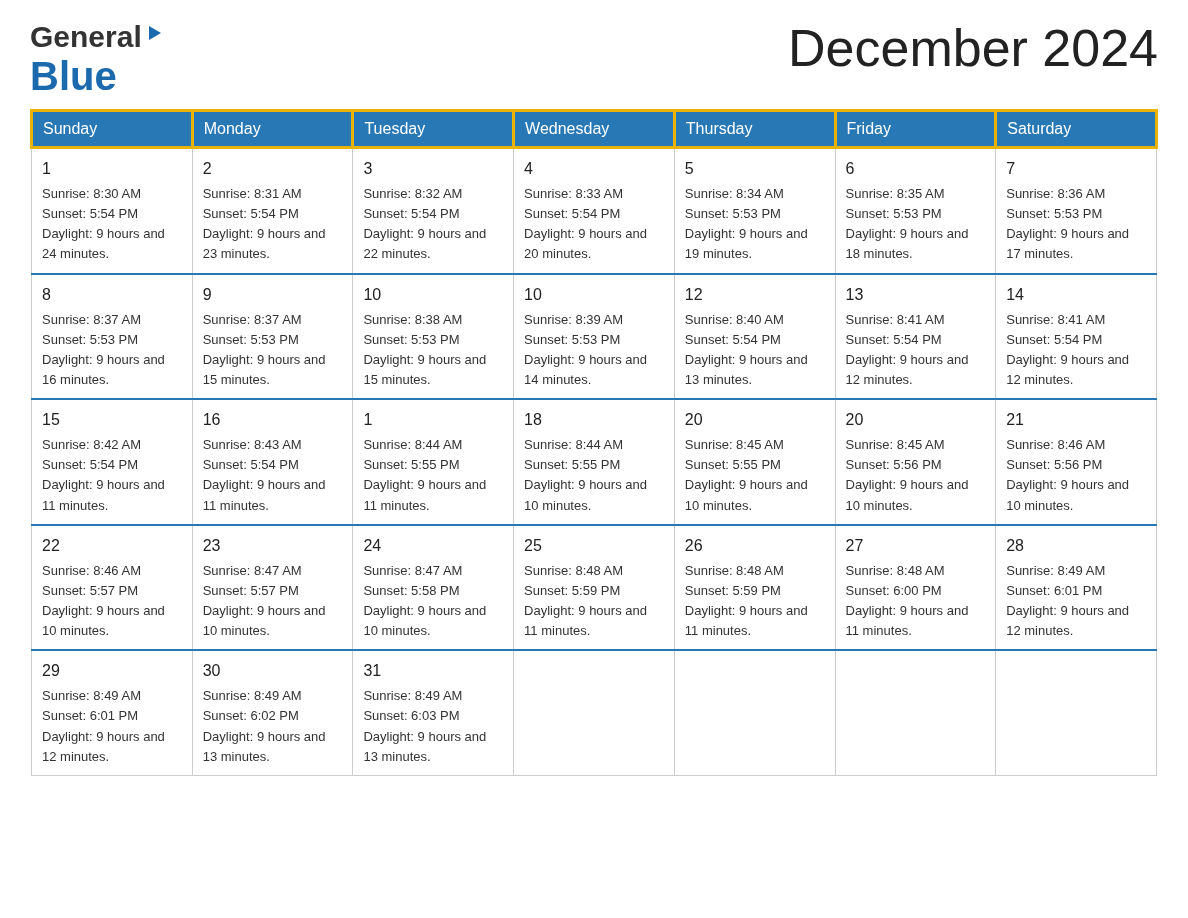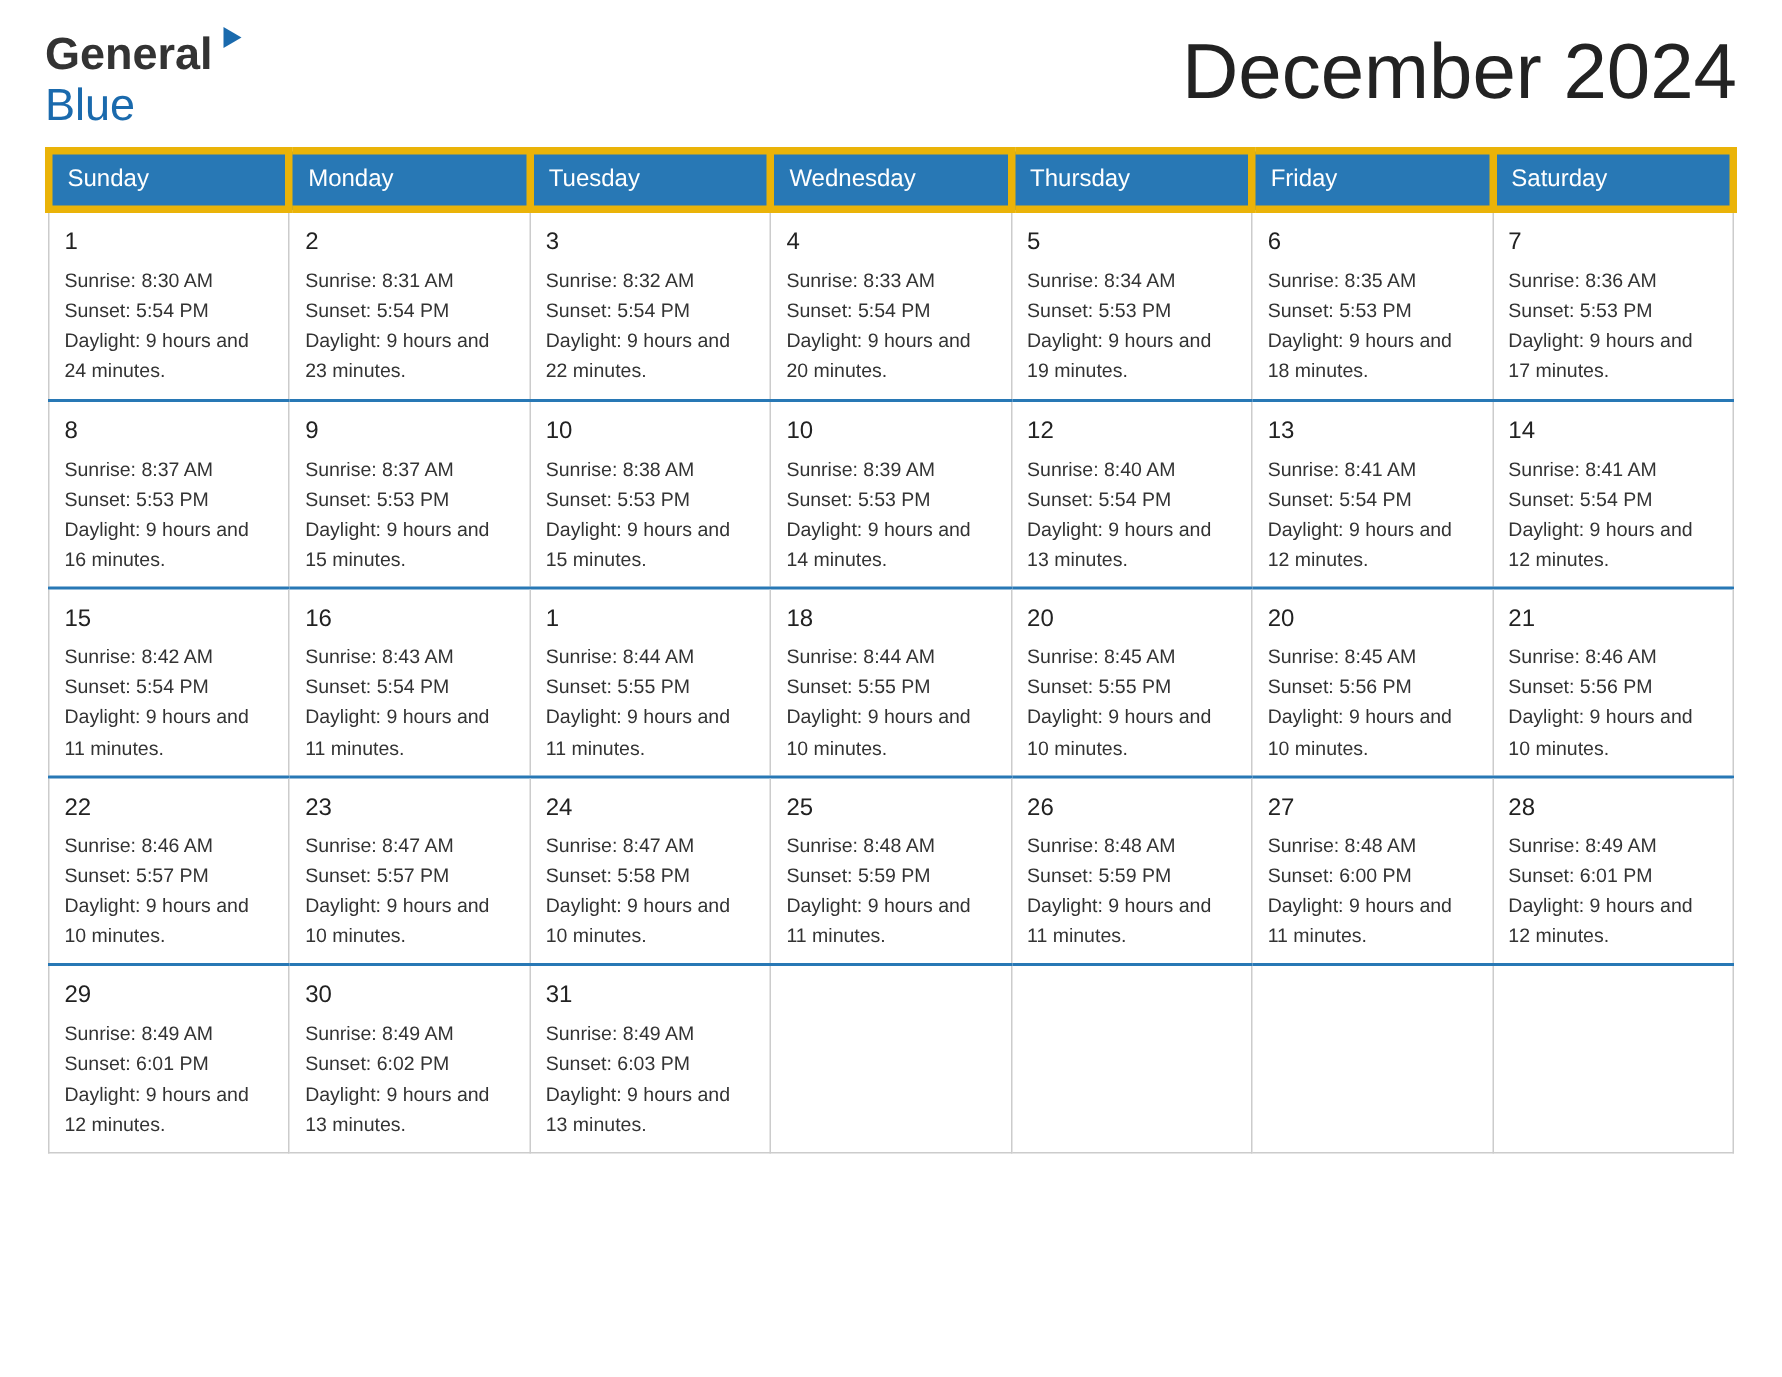--- a/index.html
+++ b/index.html
@@ -34,21 +34,21 @@
       border-collapse: collapse;
       margin-top: 8px;
     }
     .calendar-table th {
       background-color: #2878b5;
       color: #fff;
       font-size: 16px;
       font-weight: normal;
       padding: 8px 10px;
       text-align: left;
-      border: 5px solid #eab308;
+      border: 3px solid #eab308;
     }
     .calendar-table td {
       vertical-align: top;
       padding: 8px 10px;
       border: 1px solid #ccc;
       border-top: 2px solid #2878b5;
       width: 14.28%;
       min-height: 110px;
       font-size: 13px;
       color: #333;
@@ -73,35 +73,35 @@
     .logo-wrapper {
       display: flex;
       align-items: center;
     }
     .logo-lines {
       display: flex;
       flex-direction: column;
     }
     .logo-line1 {
       display: flex;
-      align-items: flex-start;
+      align-items: center;
     }
     .general-text {
       font-size: 30px;
       font-weight: bold;
       color: #333;
     }
     .arrow-icon {
       display: inline-block;
       margin-left: 3px;
       margin-top: -4px;
     }
     .blue-text {
-      font-size: 30px;
-      font-weight: normal;
+      font-size: 40px;
+      font-weight: bold;
       color: #1a6aad;
     }
   </style>
 </head>
 <body>
 
 <div class="header-row">
   <div class="logo-wrapper">
     <div class="logo-lines">
       <div class="logo-line1">

